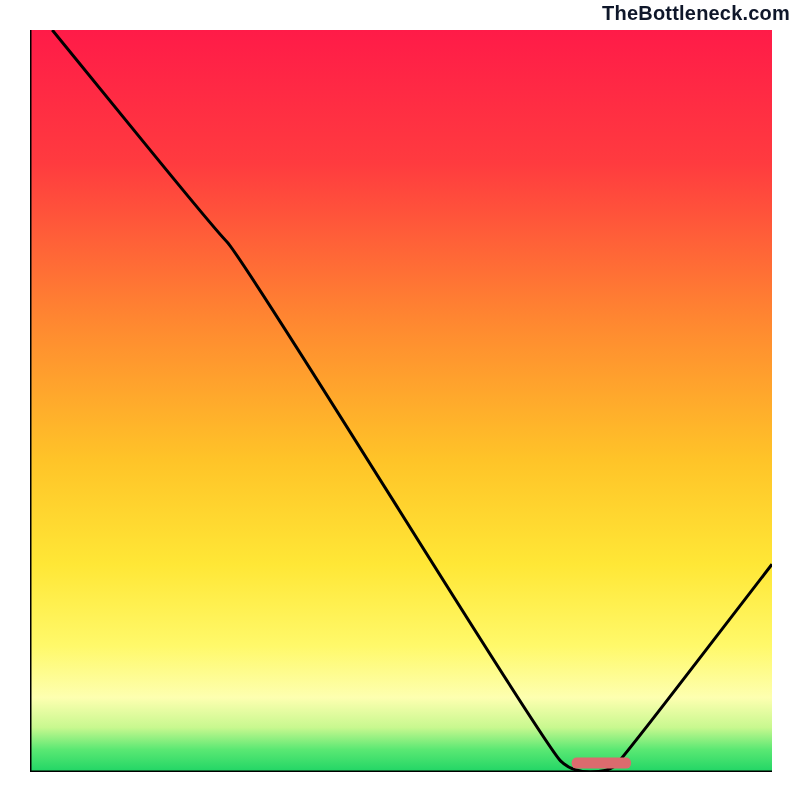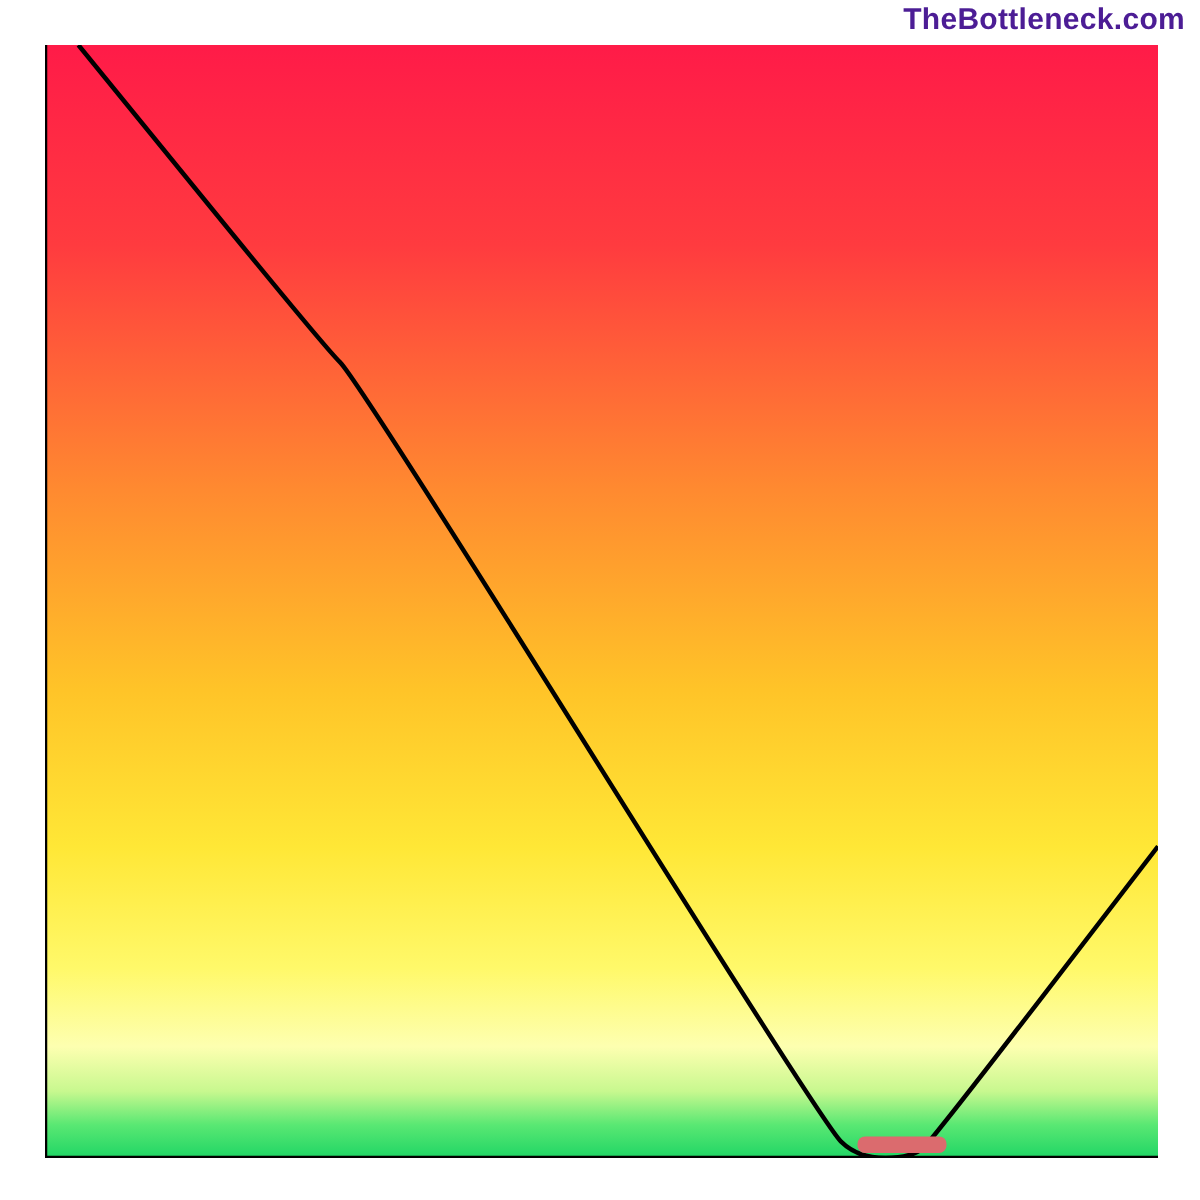--- a/index.html
+++ b/index.html
@@ -14,21 +14,21 @@
     height: 800px;
     background: #ffffff;
   }
   .source-link {
     position: absolute;
     top: 2px;
     right: 10px;
     font-family: Arial, Helvetica, sans-serif;
     font-weight: bold;
     font-size: 20px;
-    color: #4c1d95;
+    color: #0f172a;
     letter-spacing: 0.2px;
   }
   .plot {
     position: absolute;
     left: 30px;
     top: 30px;
     width: 742px;
     height: 742px;
   }
   .axis-line {

